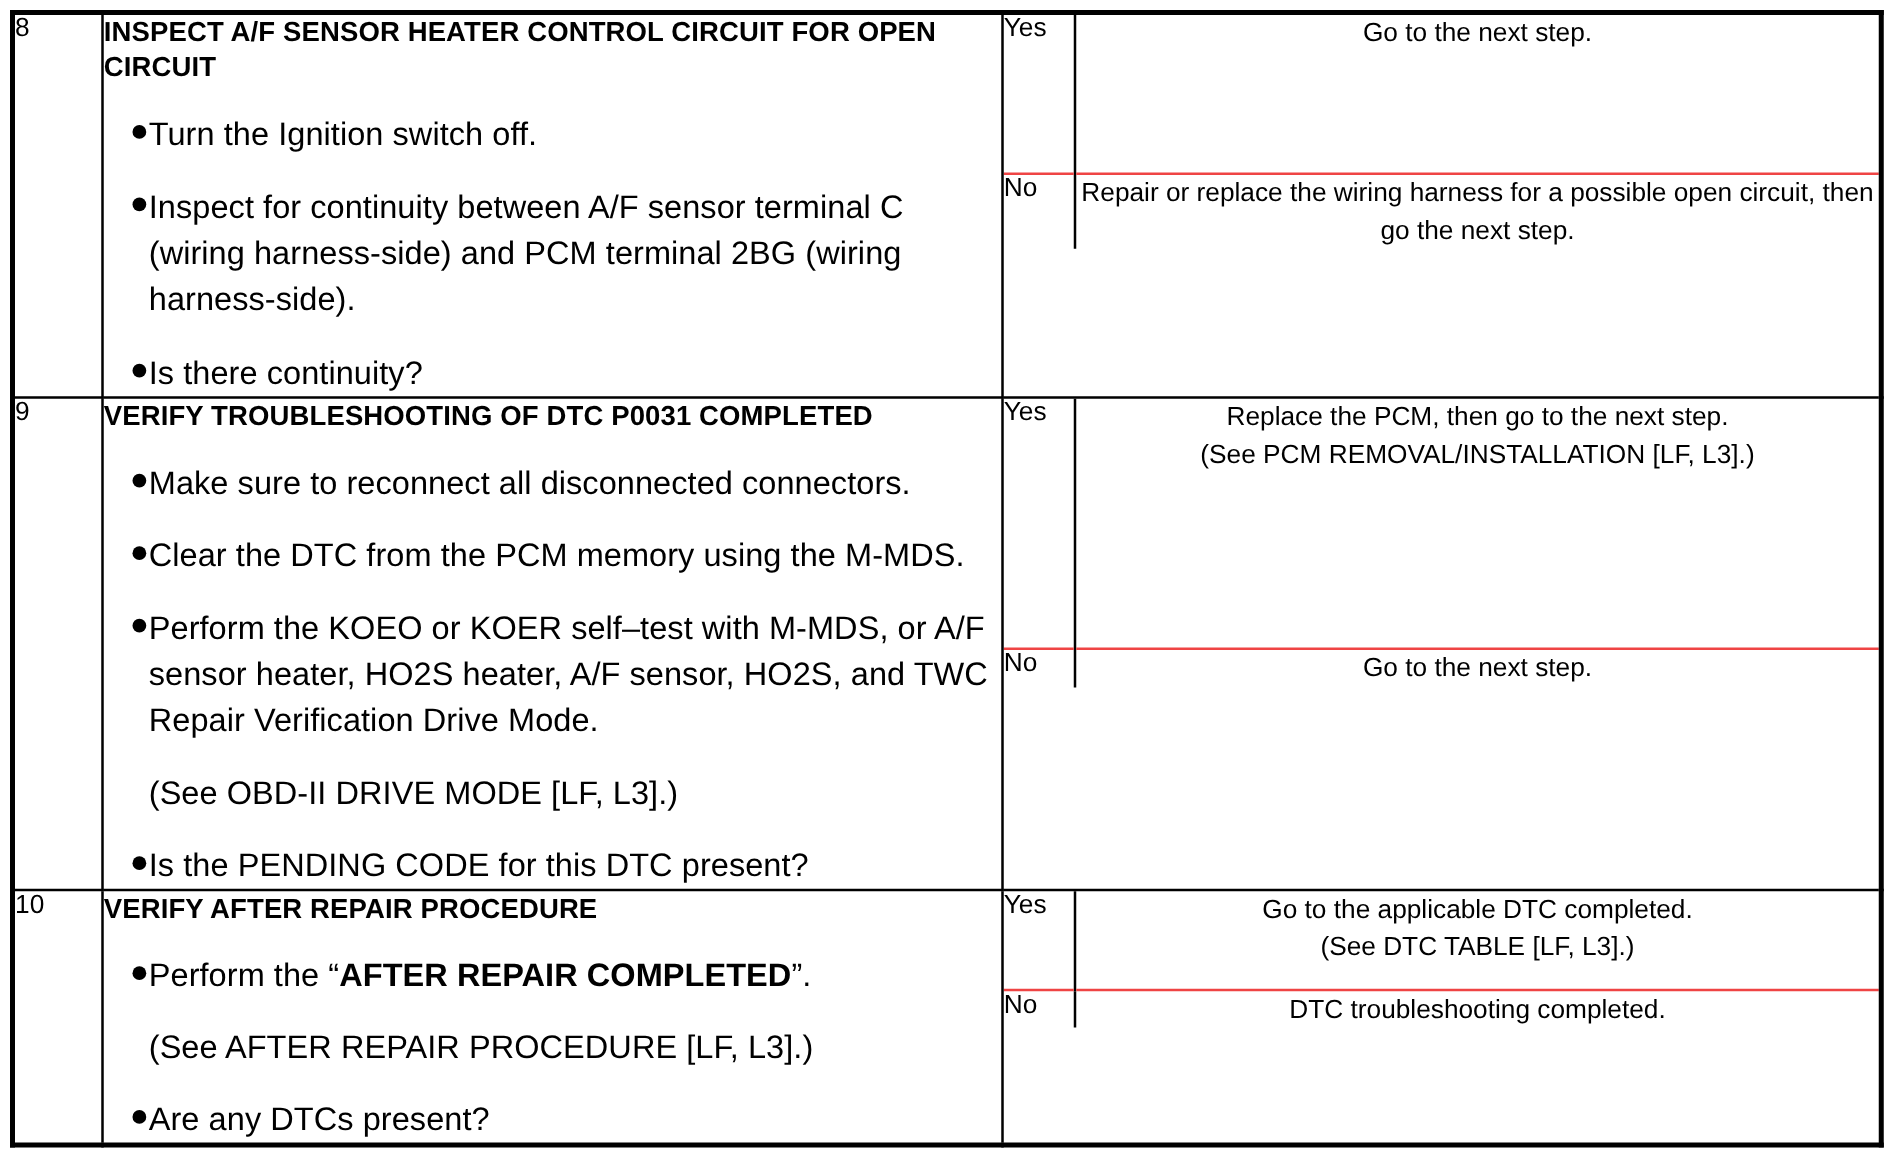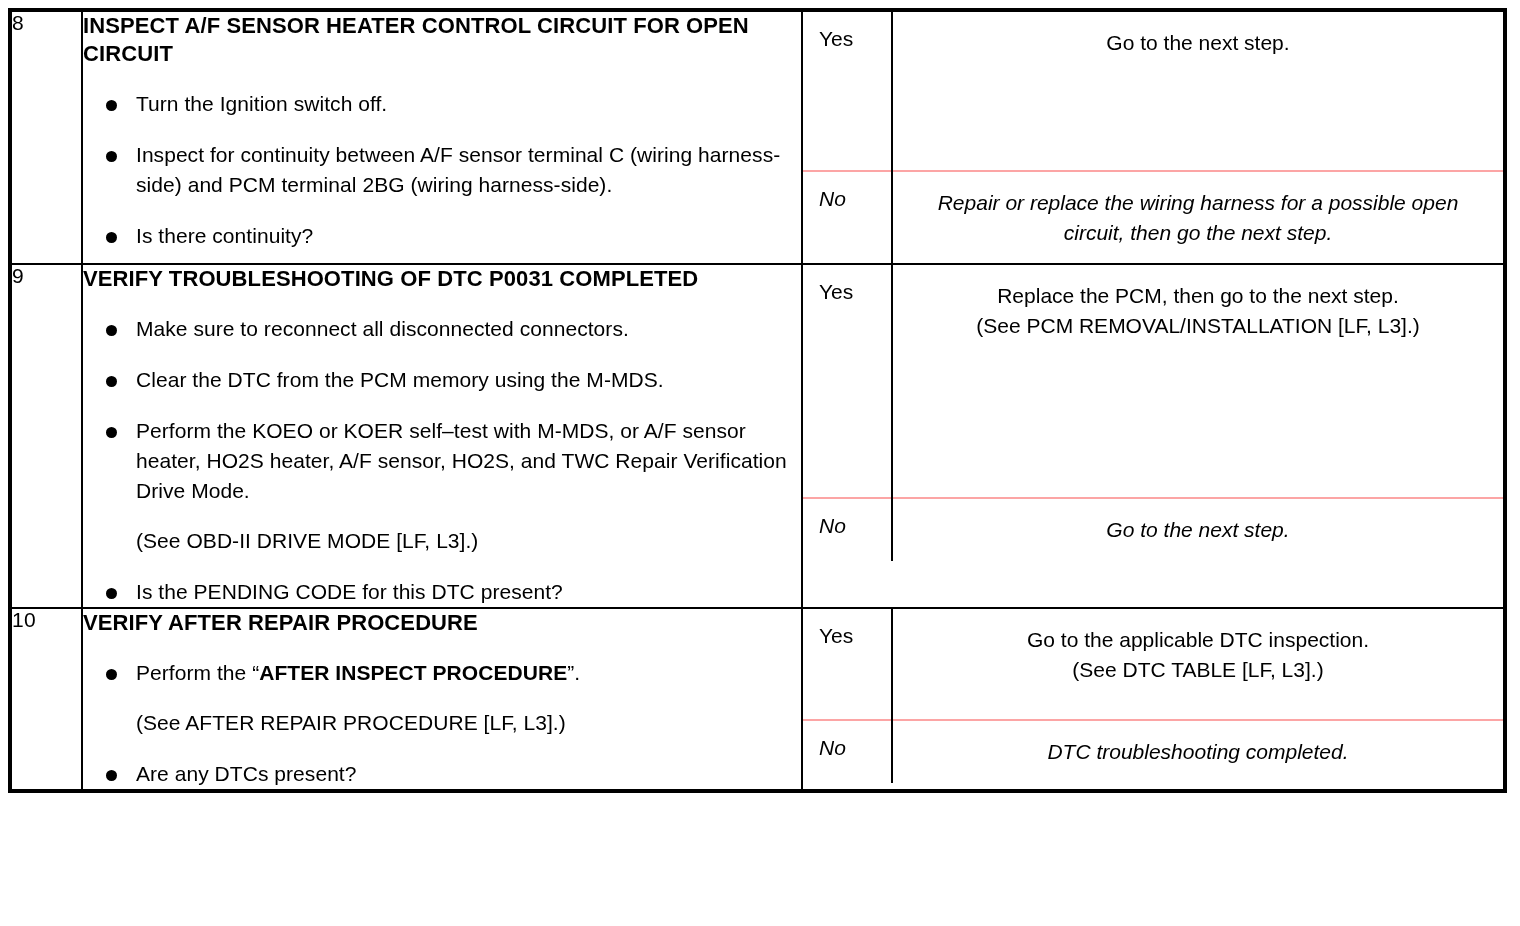--- a/index.html
+++ b/index.html
@@ -68,23 +68,23 @@
     margin: 0 0 6px 0;
   }
 
   ul.bullets {
     list-style: none;
     margin: 0;
     padding: 0;
   }
   ul.bullets > li {
     position: relative;
-    padding-left: 53px;
+    padding-left: 36px;
     margin-top: 21px;
-    font-size: 21px;
+    font-size: 26px;
     line-height: 1.43;
     letter-spacing: 0.05px;
   }
   ul.bullets > li::before {
     content: "";
     position: absolute;
     left: 23px;
     top: 11px;
     width: 11px;
     height: 11px;
@@ -107,26 +107,25 @@
     border: 2px solid #000000;
   }
   table.ans {
     width: 100%;
     height: 100%;
     border-collapse: collapse;
     table-layout: fixed;
   }
   table.ans td {
     vertical-align: top;
-    padding: 16px;
+    padding: 0;
     border: 0;
   }
   table.ans tr.ans-row + tr.ans-row td {
-    border-top: 2px solid #fca5a5;
-    font-style: italic;
+    border-top: 2px solid #ef4444;
   }
   td.ans-key {
     width: 56px;
     border-right: 2px solid #000000 !important;
     font-size: 21px;
     line-height: 1;
     padding: 11px 0 0 5px;
     white-space: nowrap;
   }
   td.ans-val {
@@ -222,33 +221,33 @@
           </table>
         </td>
       </tr>
 
       <tr>
         <td class="step-num">10</td>
 
         <td class="body-cell">
           <div class="body-title">VERIFY AFTER REPAIR PROCEDURE</div>
           <ul class="bullets">
-            <li><span>Perform the “<b>AFTER INSPECT PROCEDURE</b>”.</span></li>
+            <li><span>Perform the “<b>AFTER REPAIR COMPLETED</b>”.</span></li>
             <li class="no-bullet">(See AFTER REPAIR PROCEDURE [LF, L3].)</li>
             <li>Are any DTCs present?</li>
           </ul>
         </td>
 
         <td class="ans-wrap">
           <table class="ans">
             <tbody>
               <tr class="ans-row">
                 <td class="ans-key">Yes</td>
                 <td class="ans-val">
-                  <p>Go to the applicable DTC inspection.</p>
+                  <p>Go to the applicable DTC completed.</p>
                   <p>(See DTC TABLE [LF, L3].)</p>
                   <div style="height:18px"></div>
                 </td>
               </tr>
               <tr class="ans-row">
                 <td class="ans-key">No</td>
                 <td class="ans-val">
                   <p>DTC troubleshooting completed.</p>
                 </td>
               </tr>

